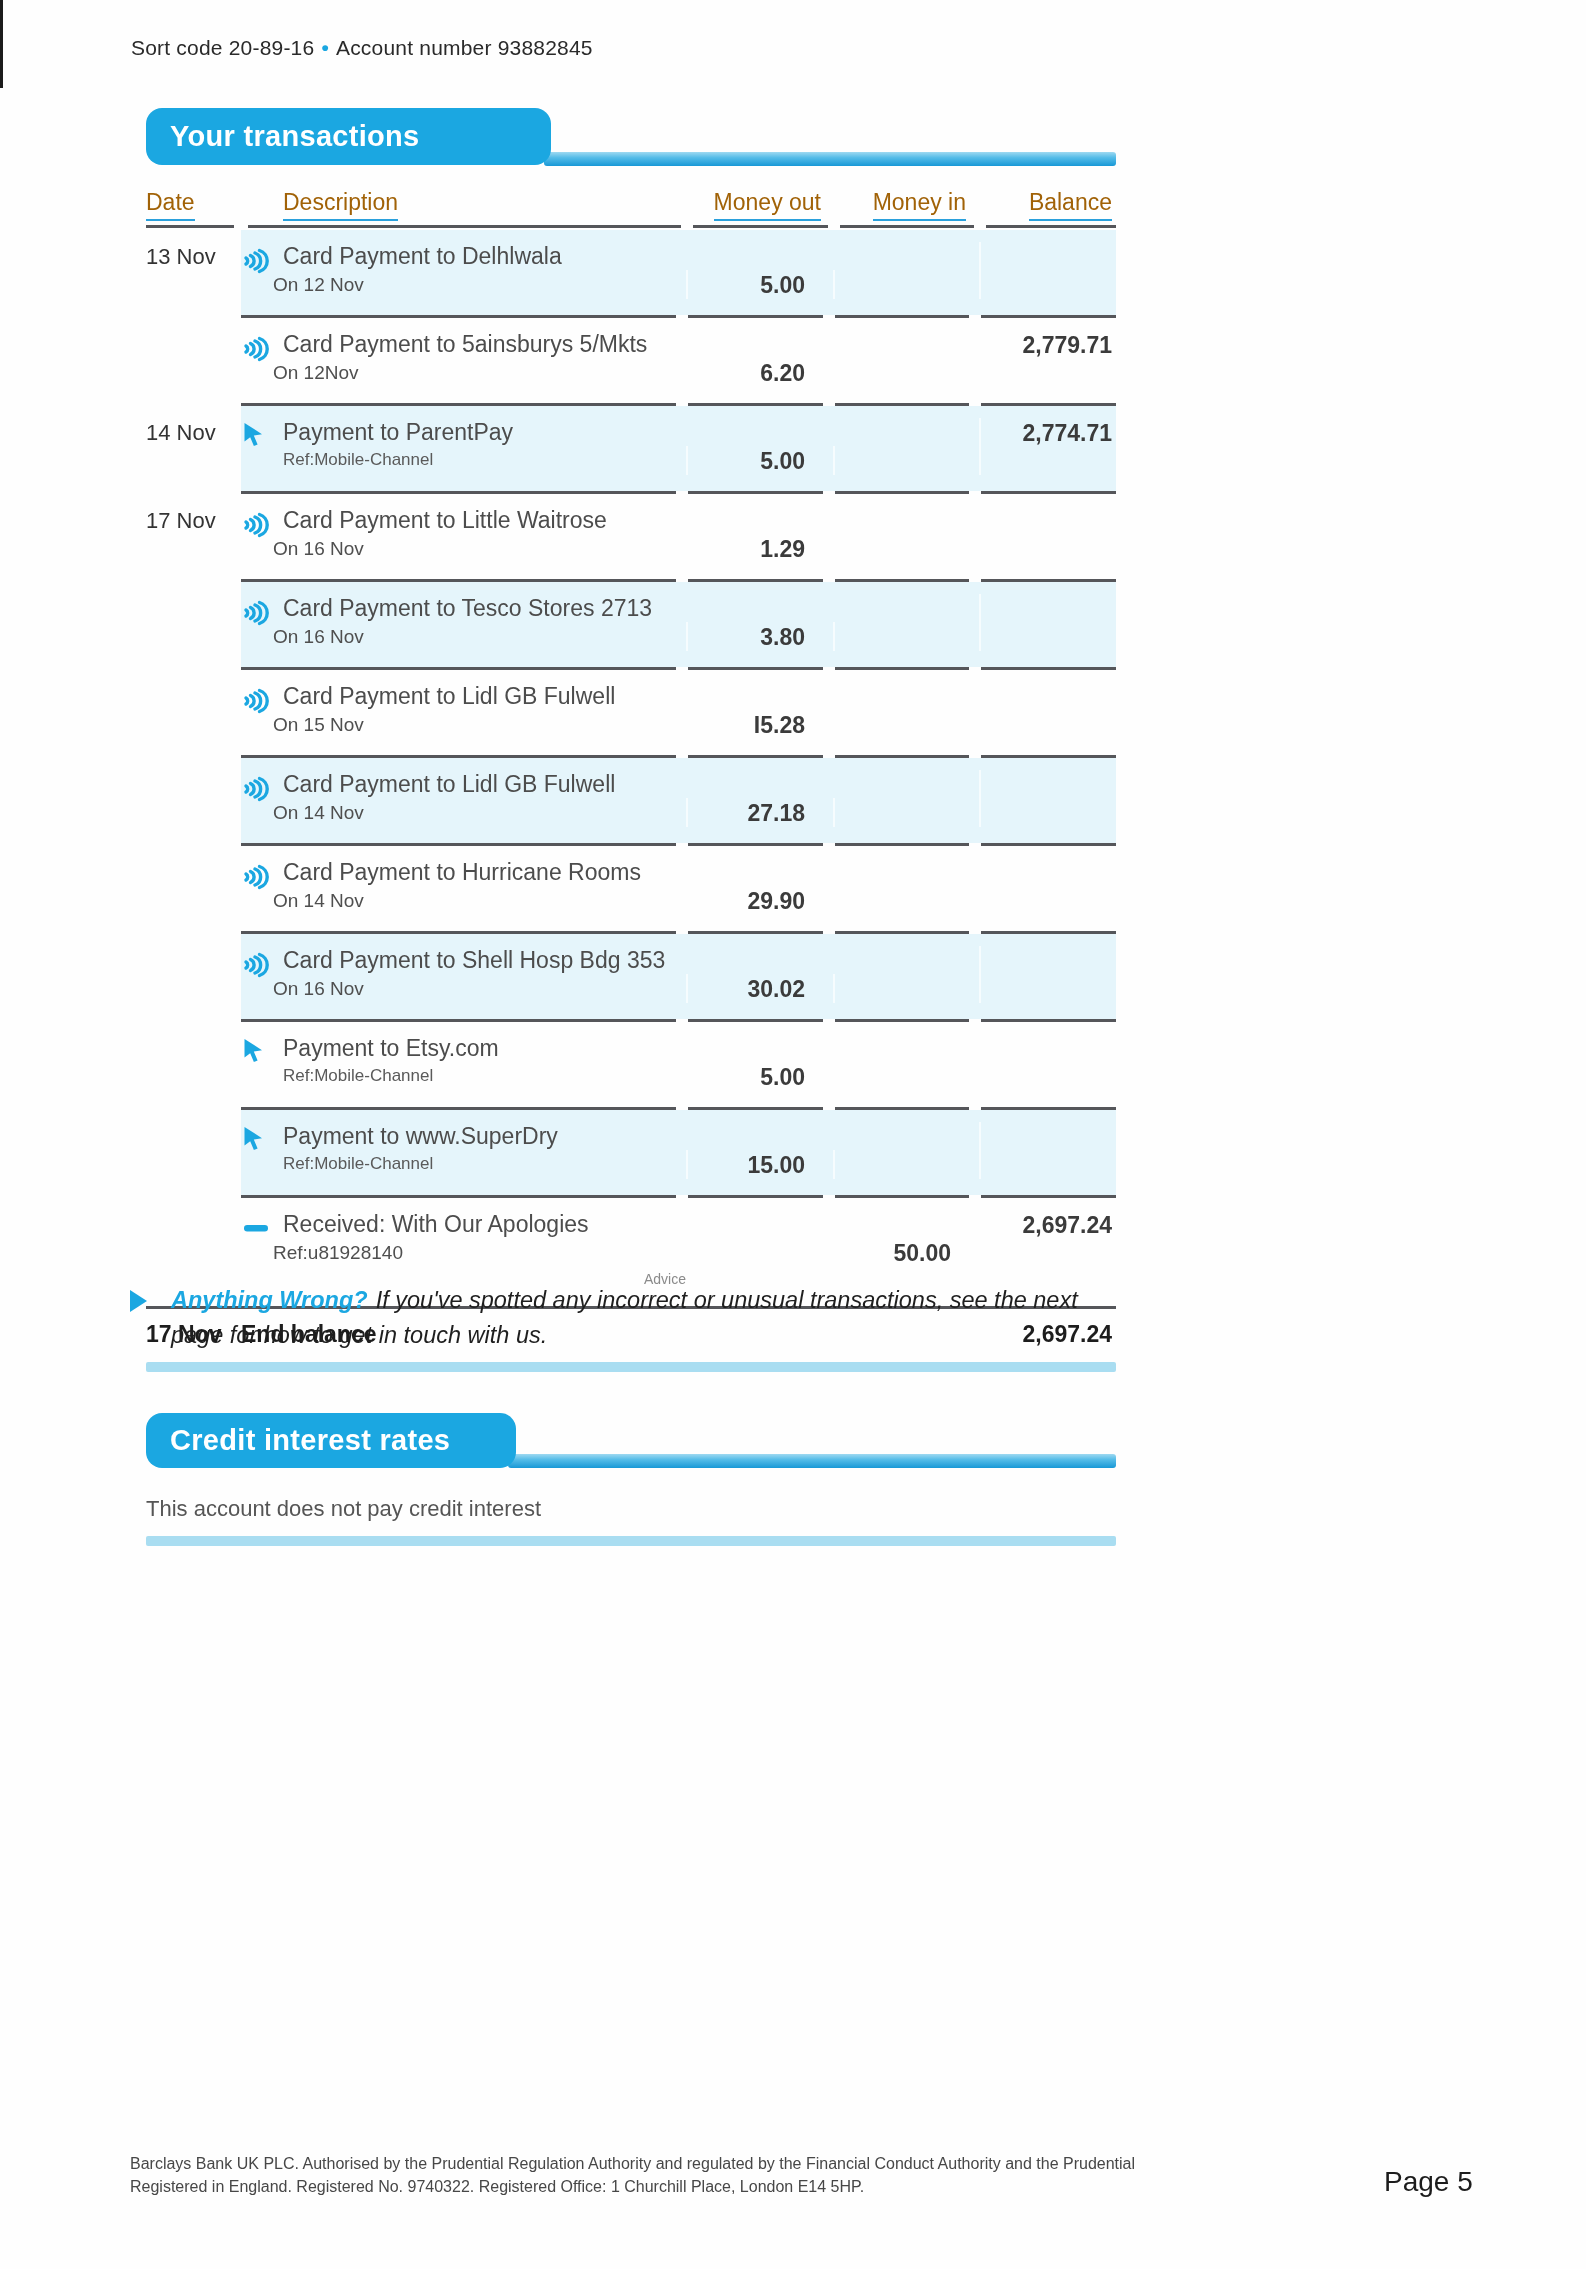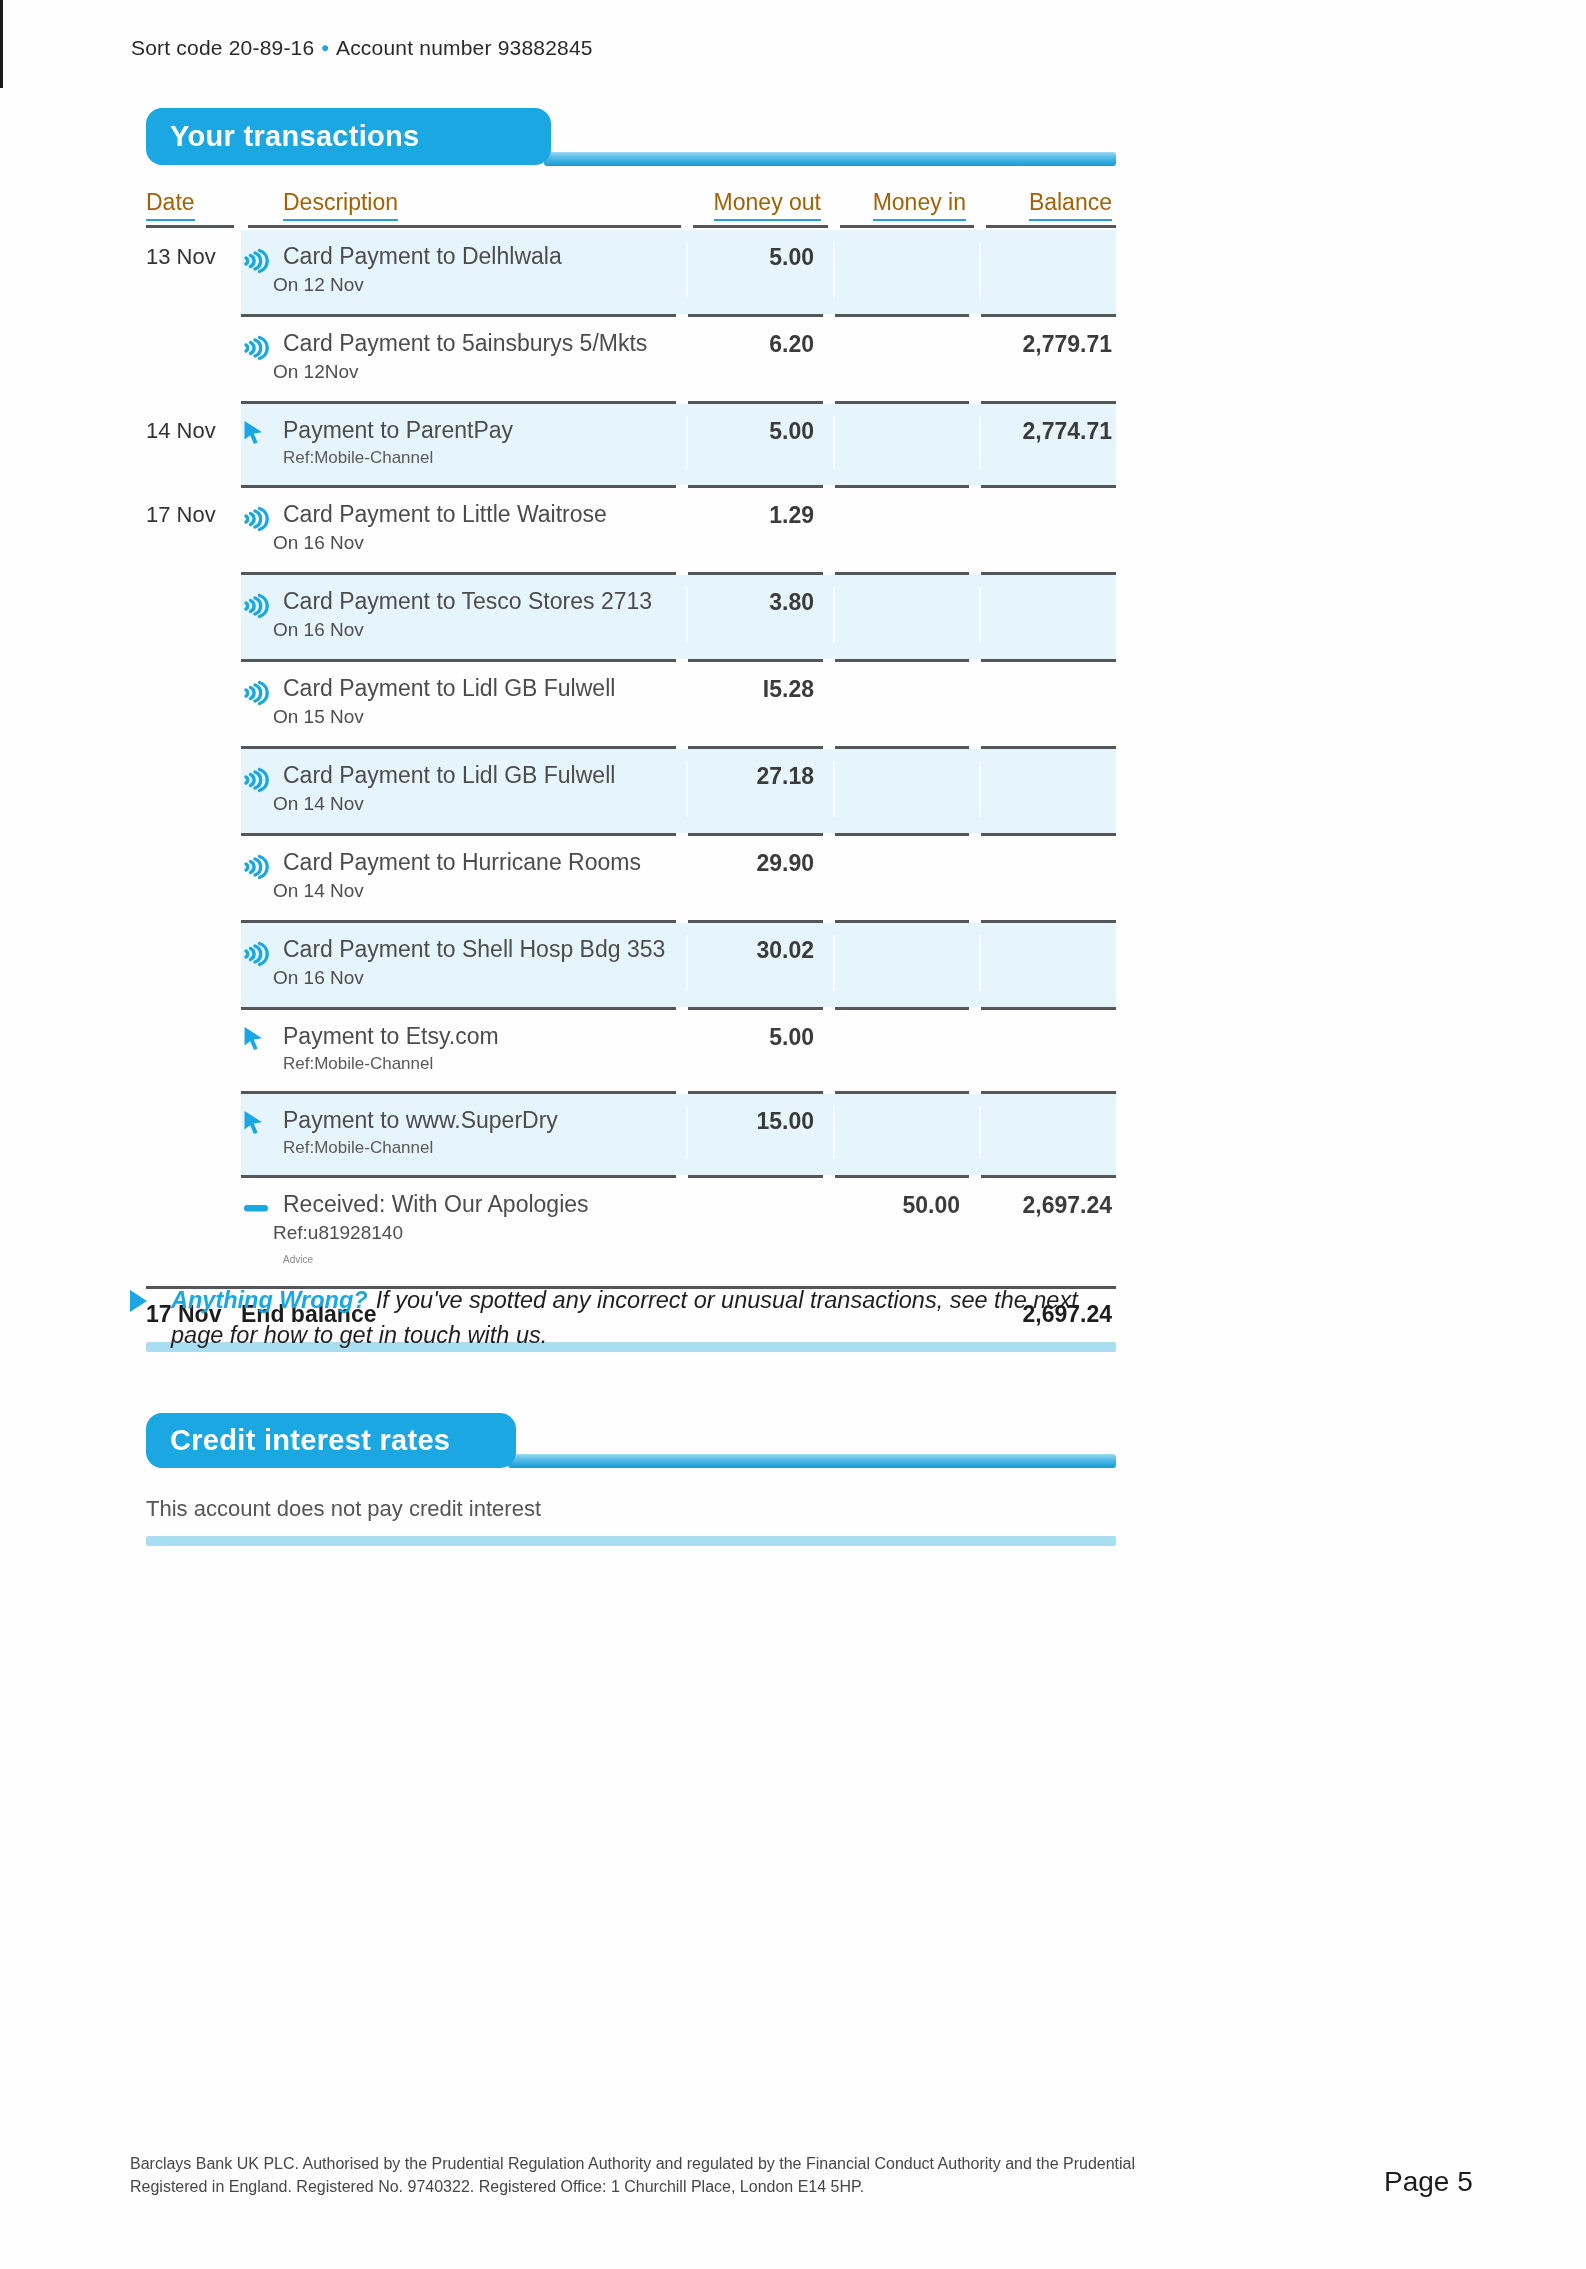--- a/index.html
+++ b/index.html
@@ -41,23 +41,23 @@
   .cell-date{width:95px;font-size:22px;color:#333;padding-top:14px;box-sizing:border-box;}
   .rowbody{flex:1;display:grid;grid-template-columns:42px 403px 147px 146px 137px;
            padding:12px 0 16px;box-sizing:border-box;}
   .row.hl .rowbody{background:#E5F5FB;}
   .row.hl .amt{box-shadow:inset 2px 0 0 rgba(255,255,255,.65);}
   .cell-icon{padding-top:3px;}
   .d-main{font-size:23px;color:#4c4c4c;line-height:28px;}
   .d-sub{font-size:19px;color:#4f4f4f;line-height:26px;margin-top:2px;}
   .d-sub.shift{margin-left:-10px;}
   .d-sub.small{font-size:17px;color:#5a5a5a;line-height:23px;}
-  .d-note{font-size:10px;color:#8a8a8a;line-height:21px;margin-top:3px;}
+  .d-note{font-size:14px;color:#8a8a8a;line-height:21px;margin-top:3px;text-align:right;}
   .amt{text-align:right;font-size:23px;font-weight:bold;color:#3b3b3b;padding-top:2px;}
-  .amt.out,.amt.in{padding-right:19px;}
+  .amt.out,.amt.in{padding-right:28px;margin-top:28px;}
   .amt.bal{padding-right:4px;}
 
   .sep{display:flex;height:3px;}
   .sep i{background:#55565A;height:3px;display:block;}
   .sep .g{background:transparent;}
   .sep-full{height:3px;background:#55565A;}
 
   .endrow{display:flex;padding:12px 0 14px;font-size:23px;font-weight:bold;color:#1d1d1d;}
   .endrow .ed{width:95px;}
   .endrow .el{flex:1;}

